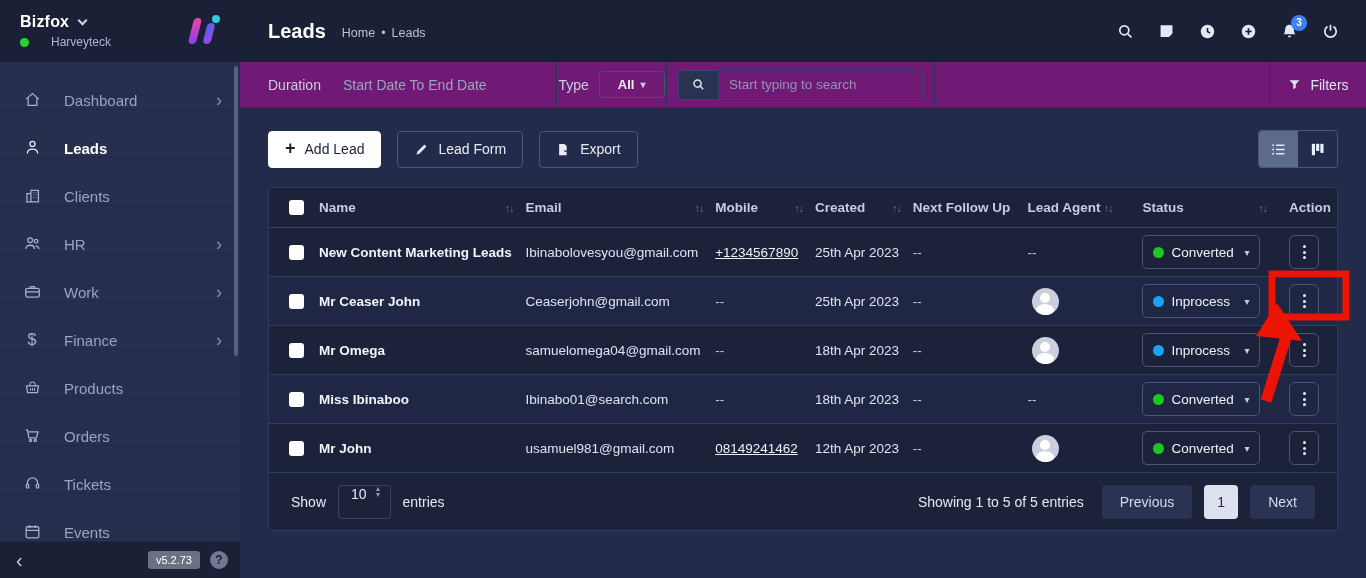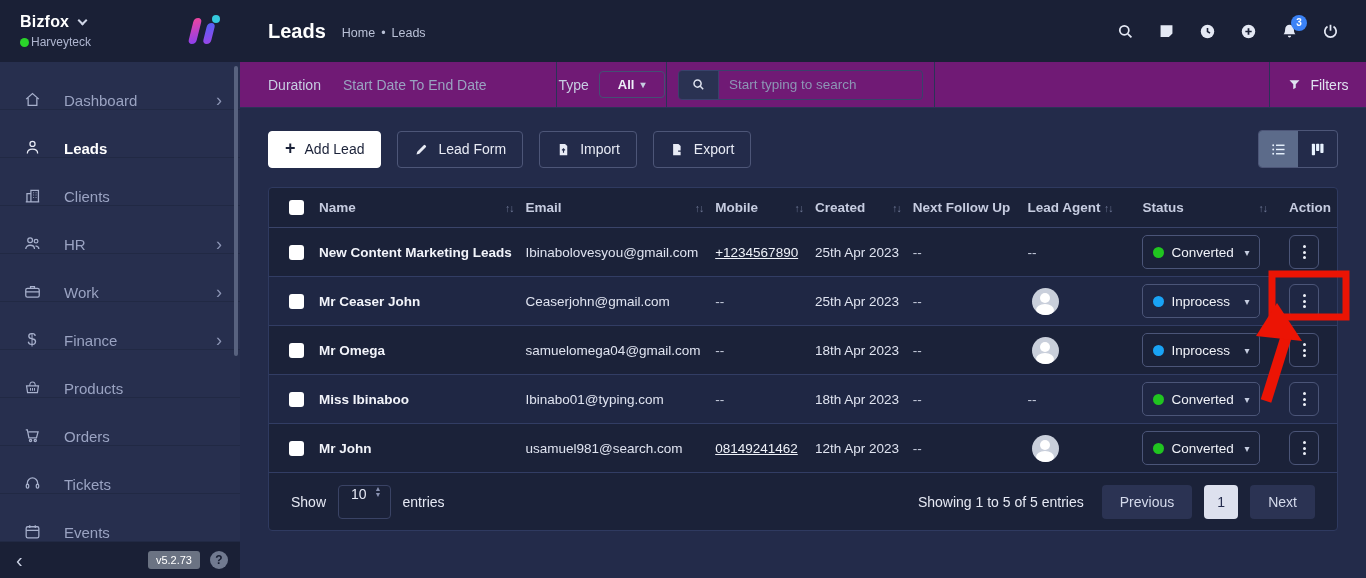--- a/index.html
+++ b/index.html
@@ -6,21 +6,21 @@
   html,body { width:1366px; height:578px; background:#232b4a; font-family:"Liberation Sans", sans-serif; }
   .app { position:relative; width:1366px; height:578px; display:flex; overflow:hidden; color:#dfe3f0; }
 
   
   .sidebar { width:240px; height:578px; display:flex; flex-direction:column; background:#272f4e; flex-shrink:0; position:relative; }
   .brand { height:62px; background:#1a2036; display:flex; align-items:center; justify-content:space-between; padding:0 18px 0 20px; }
   .brand-left { display:flex; flex-direction:column; gap:4px; }
   .brand-name-row { display:flex; align-items:center; gap:10px; cursor:pointer; }
   .brand-name { font-size:16px; font-weight:700; color:#ffffff; letter-spacing:.2px; }
   .chev-down { width:7px; height:7px; border-right:2px solid #cfd5e6; border-bottom:2px solid #cfd5e6; transform:rotate(45deg); margin-top:-4px; }
-  .workspace-row { display:flex; align-items:center; gap:2px; }
+  .workspace-row { display:flex; align-items:center; gap:22px; }
   .ws-dot { width:9px; height:9px; border-radius:50%; background:#2ad42a; }
   .ws-name { font-size:12px; color:#aeb5cf; }
   .logo { position:relative; width:38px; height:36px; }
   .logo .bar1 { position:absolute; left:7px; top:5px; width:8px; height:26px; border-radius:5px; transform:skewX(-14deg); background:linear-gradient(165deg,#f0459c 0%,#8a3ff0 100%); }
   .logo .bar2 { position:absolute; left:21px; top:10px; width:8px; height:21px; border-radius:5px; transform:skewX(-14deg); background:linear-gradient(165deg,#5561f5 0%,#9a45e8 100%); }
   .logo .dot { position:absolute; left:28px; top:2px; width:8px; height:8px; border-radius:50%; background:#35c9dd; }
 
   .side-nav { flex:1; position:relative; overflow:hidden; }
   .side-item { height:48px; display:flex; align-items:flex-end; padding:0 18px 0 0; border-bottom:1px solid #212944; color:#9aa3c2; cursor:pointer; font-size:15px; }
   .side-item .icon { width:64px; display:flex; justify-content:center; align-items:center; color:#a7b0cc; }
@@ -340,27 +340,20 @@
           <span>Add Lead</span>
         </button>
         <button class="btn">
           <svg viewBox="0 0 24 24">
               <path d="M4 20l1.2-4.5L15.5 5.2a1.8 1.8 0 0 1 2.6 0l.7.7a1.8 1.8 0 0 1 0 2.6L8.5 18.8z" fill="currentColor"></path>
             </svg>
           <span>Lead Form</span>
         </button>
         <button class="btn">
           <svg viewBox="0 0 24 24">
-              <path d="M6 3h8.5L18 6.5V21H6z" fill="currentColor"></path>
-              <path d="M12 17v-6M9.6 13.4 12 11l2.4 2.4" stroke="#242c4b" stroke-width="1.8" fill="none"></path>
-            </svg>
-          <span>Import</span>
-        </button>
-        <button class="btn">
-          <svg viewBox="0 0 24 24">
               <path d="M5 3h8.5L17 6.5V21H5z" fill="currentColor"></path>
               <path d="M13 14.5h8M18.2 11.8 21 14.5l-2.8 2.7" stroke="#242c4b" stroke-width="1.8" fill="none"></path>
             </svg>
           <span>Export</span>
         </button>
         <span class="grow"></span>
         <div class="view-toggle">
           <button class="vt-btn active">
             <svg viewBox="0 0 24 24" fill="currentColor">
                 <circle cx="4.5" cy="6" r="1.3"></circle>
@@ -552,21 +545,21 @@
         </div>
 
         <div class="trow tbody-row">
           <div class="cell col-check">
               <span class="cbx"></span>
             </div>
           <div class="cell col-name">
               <span class="lead-name">Miss Ibinaboo</span>
             </div>
           <div class="cell col-email">
-              <span>Ibinabo01@typing.com</span>
+              <span>Ibinabo01@search.com</span>
             </div>
           <div class="cell col-mobile">
               <span class="muted">--</span>
             </div>
           <div class="cell col-created">
               <span>18th Apr 2023</span>
             </div>
           <div class="cell col-follow">
               <span class="muted">--</span>
             </div>
@@ -590,21 +583,21 @@
         </div>
 
         <div class="trow tbody-row">
           <div class="cell col-check">
               <span class="cbx"></span>
             </div>
           <div class="cell col-name">
               <span class="lead-name">Mr John</span>
             </div>
           <div class="cell col-email">
-              <span>usamuel981@search.com</span>
+              <span>usamuel981@gmail.com</span>
             </div>
           <div class="cell col-mobile">
               <a class="mobile-link">08149241462</a>
             </div>
           <div class="cell col-created">
               <span>12th Apr 2023</span>
             </div>
           <div class="cell col-follow">
               <span class="muted">--</span>
             </div>

